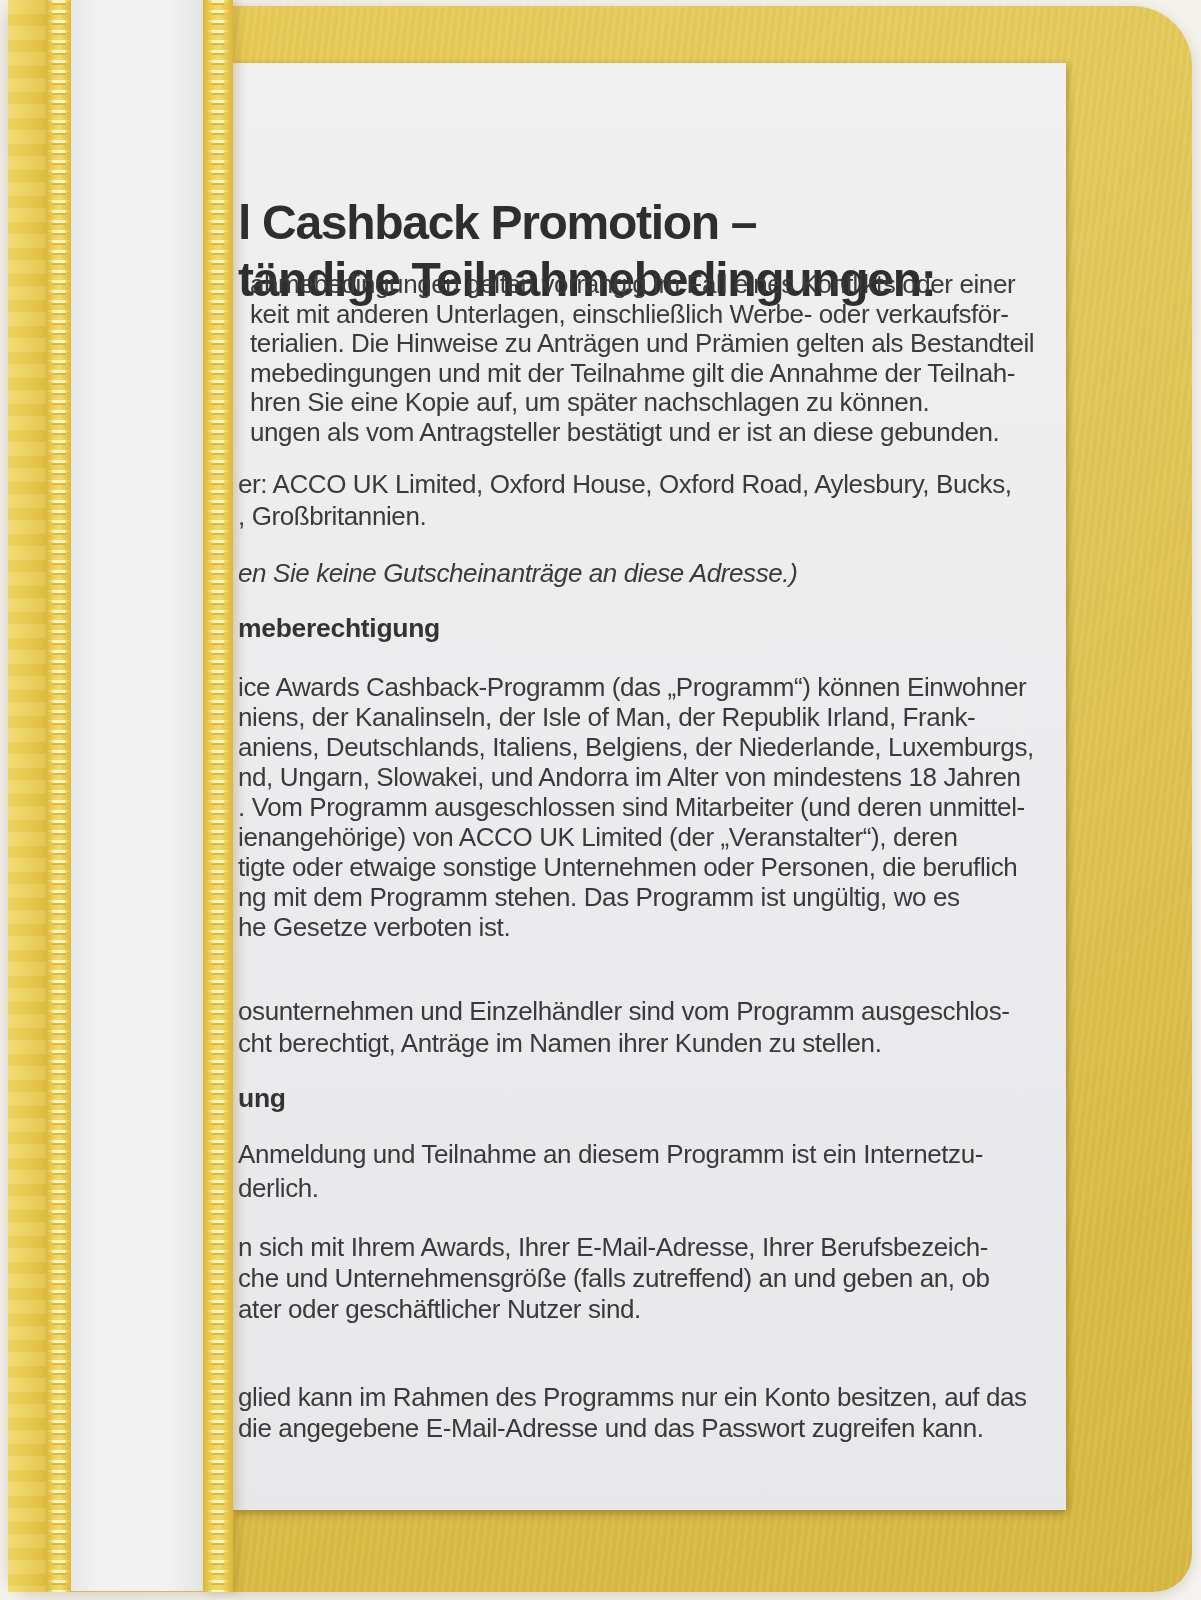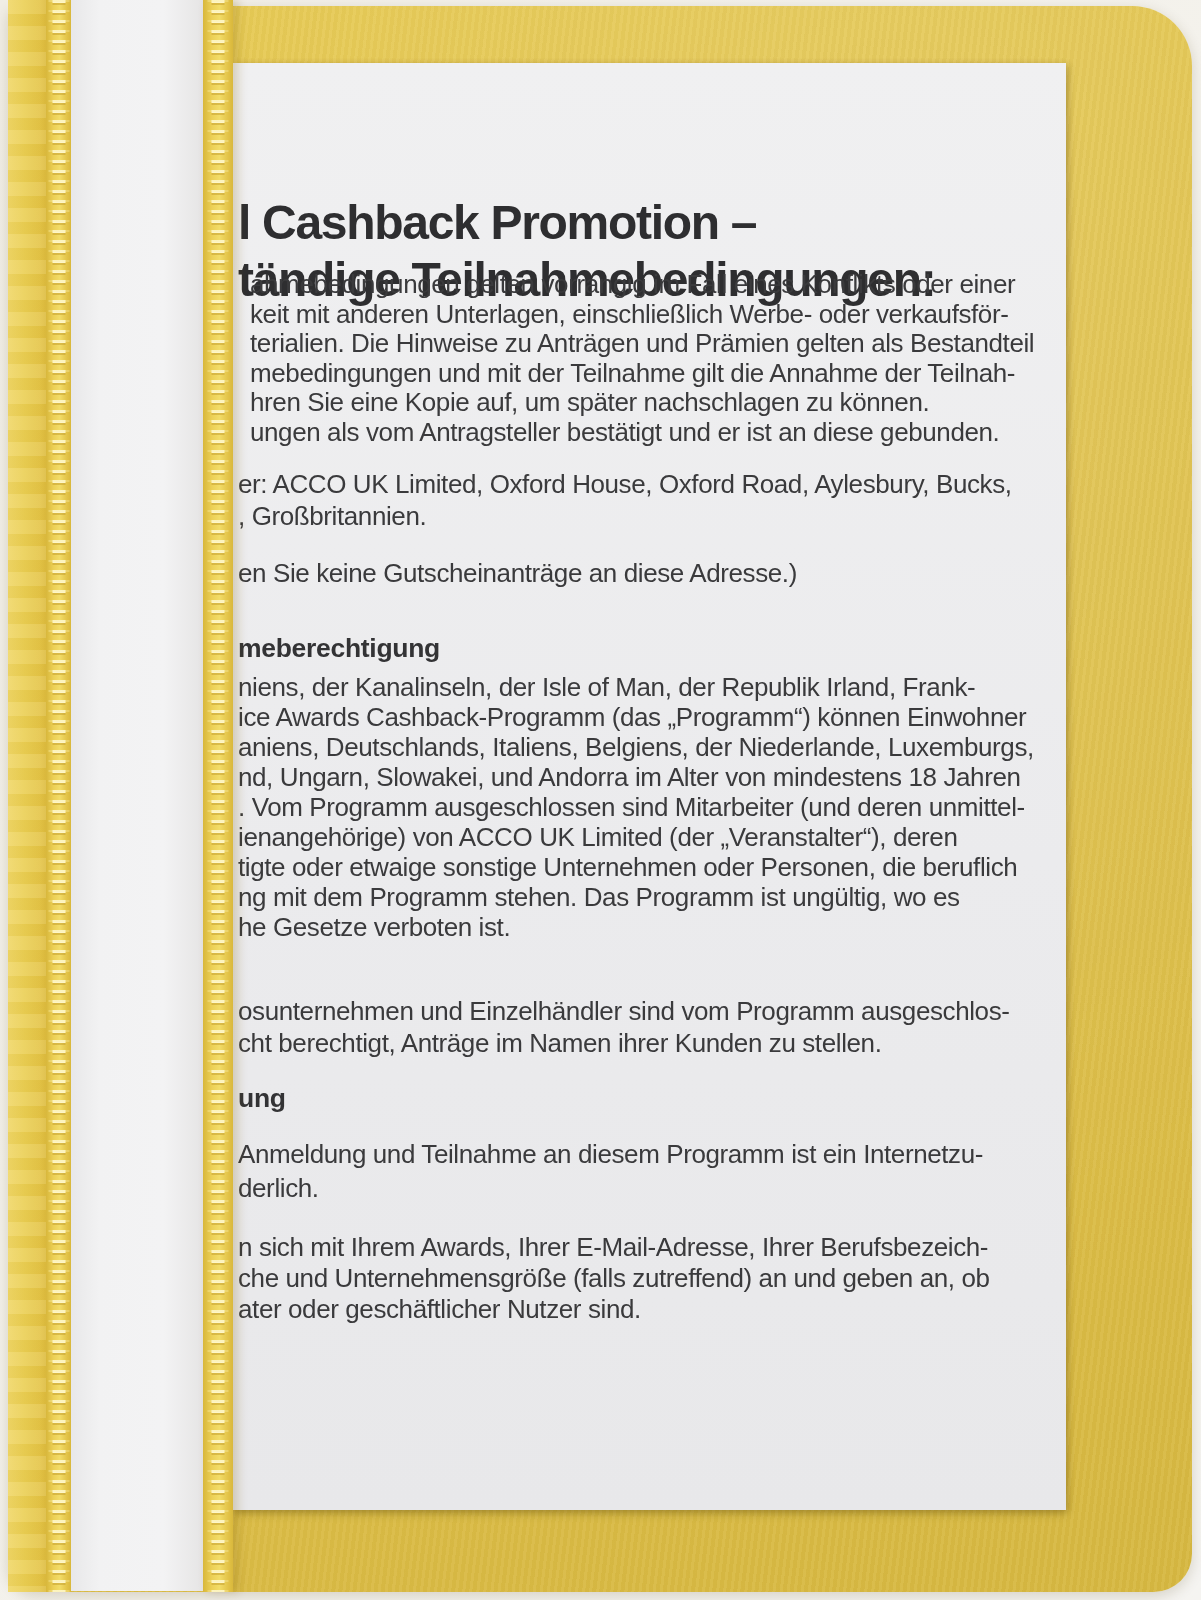--- a/index.html
+++ b/index.html
@@ -99,29 +99,29 @@
       <div>mebedingungen und mit der Teilnahme gilt die Annahme der Teilnah-</div>
       <div>hren Sie eine Kopie auf, um später nachschlagen zu können.</div>
       <div>ungen als vom Antragsteller bestätigt und er ist an diese gebunden.</div>
     </div>
 
     <div class="block body-text lh32" style="top:405px;">
       <div>er: ACCO UK Limited, Oxford House, Oxford Road, Aylesbury, Bucks,</div>
       <div>, Großbritannien.</div>
     </div>
 
-    <div class="block body-text" style="top:495px;">
+    <div class="block body-text" style="top:495px;font-style:italic;">
       <div>en Sie keine Gutscheinanträge an diese Adresse.)</div>
     </div>
 
-    <div class="block heading" style="top:550px;margin-top:20px;">meberechtigung</div>
+    <div class="block heading" style="top:550px;">meberechtigung</div>
 
     <div class="block body-text lh30" style="top:609px;">
+      <div>ice Awards Cashback-Programm (das „Programm“) können Einwohner</div>
       <div>niens, der Kanalinseln, der Isle of Man, der Republik Irland, Frank-</div>
-      <div>ice Awards Cashback-Programm (das „Programm“) können Einwohner</div>
       <div>aniens, Deutschlands, Italiens, Belgiens, der Niederlande, Luxemburgs,</div>
       <div>nd, Ungarn, Slowakei, und Andorra im Alter von mindestens 18 Jahren</div>
       <div>. Vom Programm ausgeschlossen sind Mitarbeiter (und deren unmittel-</div>
       <div>ienangehörige) von ACCO UK Limited (der „Veranstalter“), deren</div>
       <div>tigte oder etwaige sonstige Unternehmen oder Personen, die beruflich</div>
       <div>ng mit dem Programm stehen. Das Programm ist ungültig, wo es</div>
       <div>he Gesetze verboten ist.</div>
     </div>
 
     <div class="block body-text lh32" style="top:932px;">
@@ -135,20 +135,24 @@
       <div>Anmeldung und Teilnahme an diesem Programm ist ein Internetzu-</div>
       <div>derlich.</div>
     </div>
 
     <div class="block body-text" style="top:1169px;">
       <div>n sich mit Ihrem Awards, Ihrer E-Mail-Adresse, Ihrer Berufsbezeich-</div>
       <div>che und Unternehmensgröße (falls zutreffend) an und geben an, ob</div>
       <div>ater oder geschäftlicher Nutzer sind.</div>
     </div>
 
+    <div class="block body-text" style="top:1319px;">
+      <div>glied kann im Rahmen des Programms nur ein Konto besitzen, auf das</div>
+      <div>die angegebene E-Mail-Adresse und das Passwort zugreifen kann.</div>
+    </div>
 
   </div>
 
   <div class="edge-strip"></div>
   <div class="seam seam-left"></div>
   <div class="label-strip"></div>
   <div class="seam seam-right"></div>
 
 </div>
 

